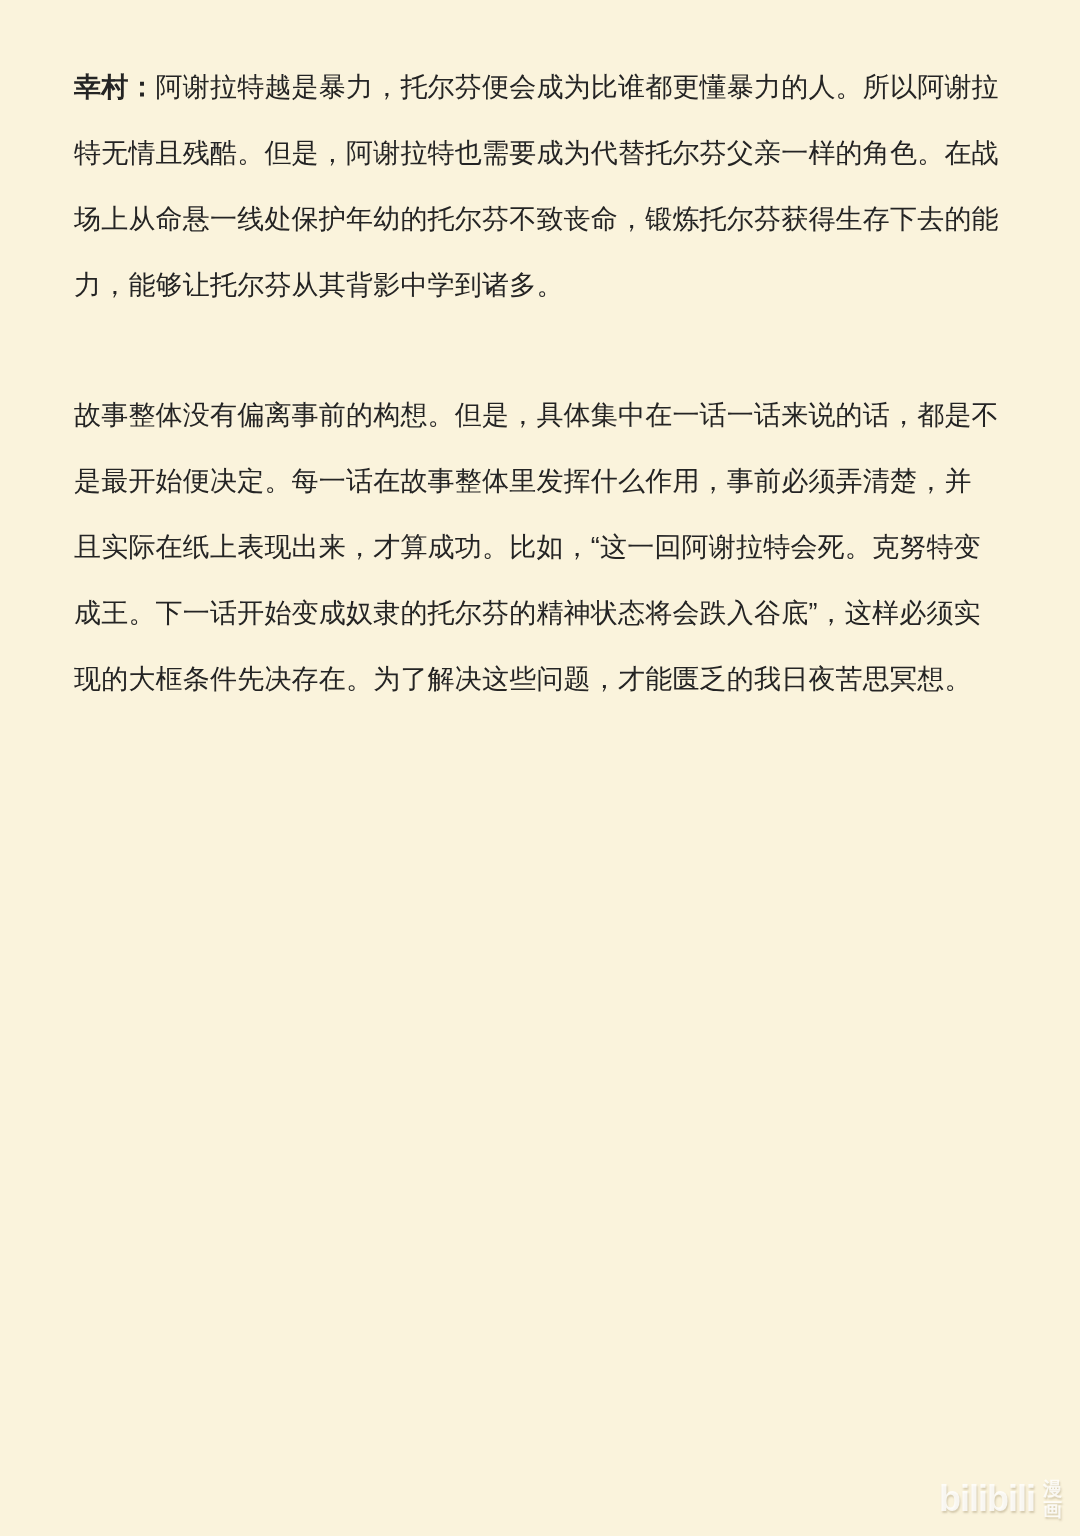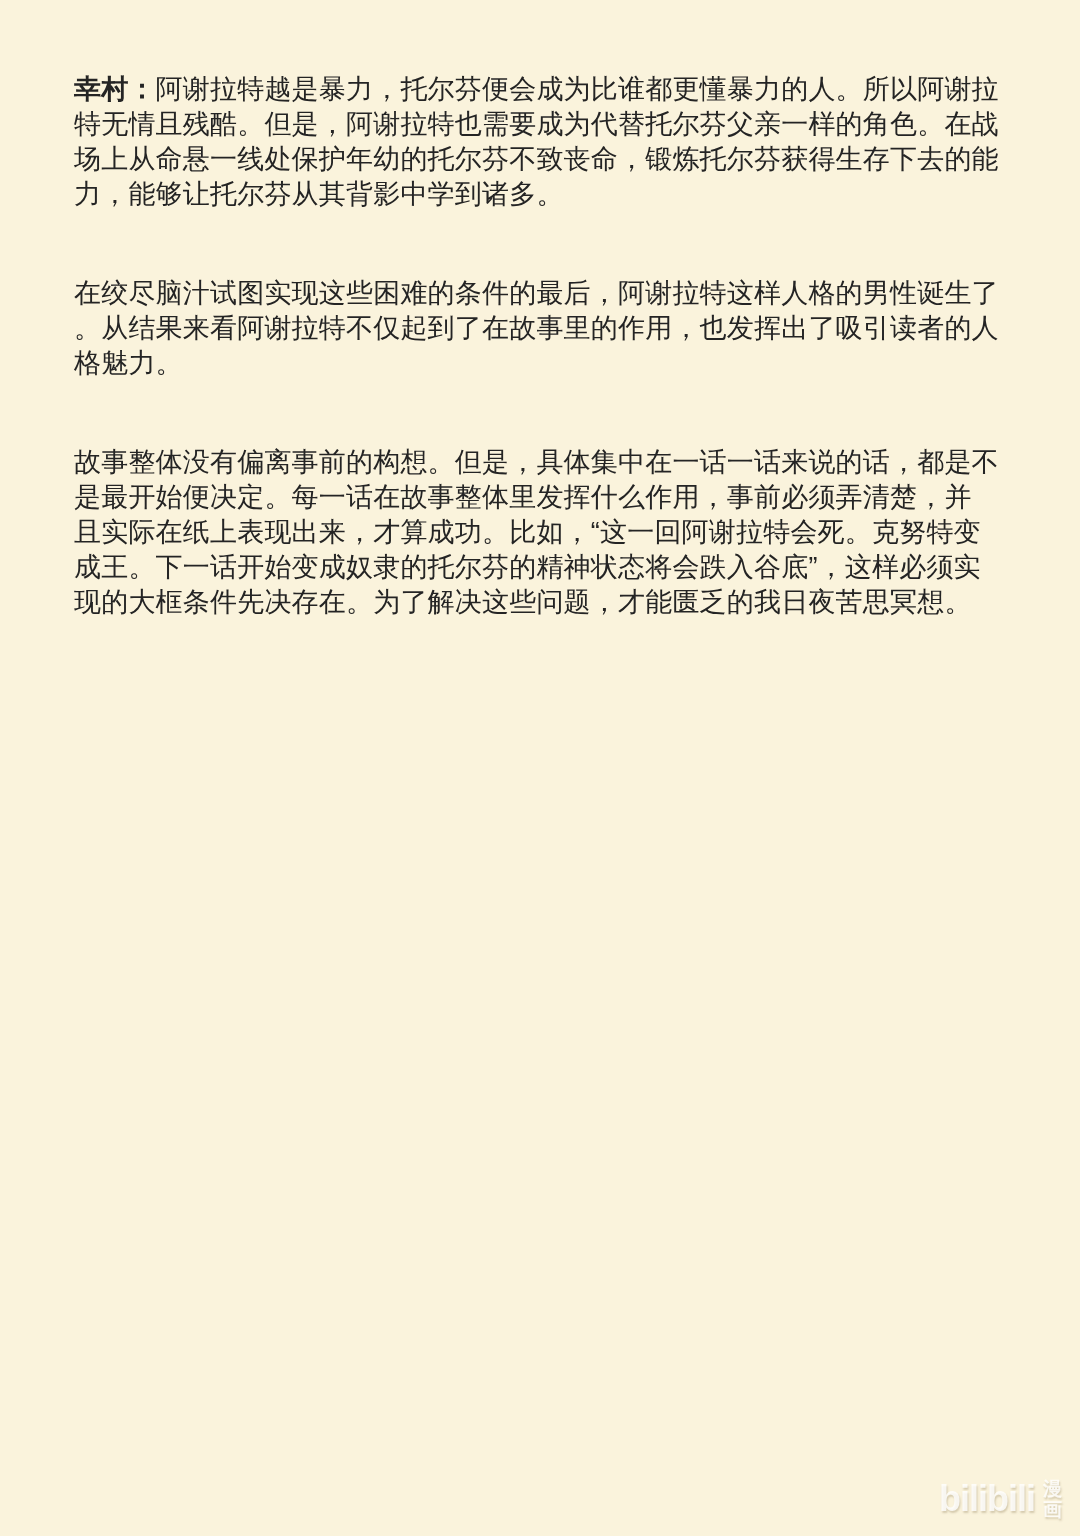--- a/index.html
+++ b/index.html
@@ -6,26 +6,26 @@
   body {
     width: 1080px;
     height: 1536px;
     background: #faf3dc;
     position: relative;
     overflow: hidden;
     font-family: "Liberation Sans", "DejaVu Sans", sans-serif;
   }
   .content {
     position: absolute;
-    top: 0; left: 0;
+    top: 16px; left: 0;
     width: 932px;
-    padding: 72px 74px 0 74px;
+    padding: 38px 74px 0 74px;
     color: #242424;
     font-size: 27px;
-    line-height: 35px;
+    line-height: 66px;
     letter-spacing: 0.2px;
   }
   .para {
     margin: 0;
     text-align: justify;
   }
   .para + .para { margin-top: 64px; }
   .para.section-start { margin-top: 103px; }
   .speaker { font-weight: 700; }
   .speaker.qnum { margin-right: 9px; }
@@ -57,23 +57,20 @@
 </head>
 <body>
 
 <div class="content">
 
   <p class="para"><span class="speaker">幸村：</span><span class="body-text">阿谢拉特越是暴力，托尔芬便会成为比谁都更懂暴力的人。所以阿谢拉
 特无情且残酷。但是，阿谢拉特也需要成为代替托尔芬父亲一样的角色。在战
 场上从命悬一线处保护年幼的托尔芬不致丧命，锻炼托尔芬获得生存下去的能
 力，能够让托尔芬从其背影中学到诸多。</span></p>
 
-  <p class="para"><span class="body-text">在绞尽脑汁试图实现这些困难的条件的最后，阿谢拉特这样人格的男性诞生了
-。从结果来看阿谢拉特不仅起到了在故事里的作用，也发挥出了吸引读者的人
-格魅力。</span></p>
 
 
 
   <p class="para"><span class="body-text">故事整体没有偏离事前的构想。但是，具体集中在一话一话来说的话，都是不
 是最开始便决定。每一话在故事整体里发挥什么作用，事前必须弄清楚，并
 且实际在纸上表现出来，才算成功。比如，“这一回阿谢拉特会死。克努特变
 成王。下一话开始变成奴隶的托尔芬的精神状态将会跌入谷底”，这样必须实
 现的大框条件先决存在。为了解决这些问题，才能匮乏的我日夜苦思冥想。</span></p>
 
 </div>

